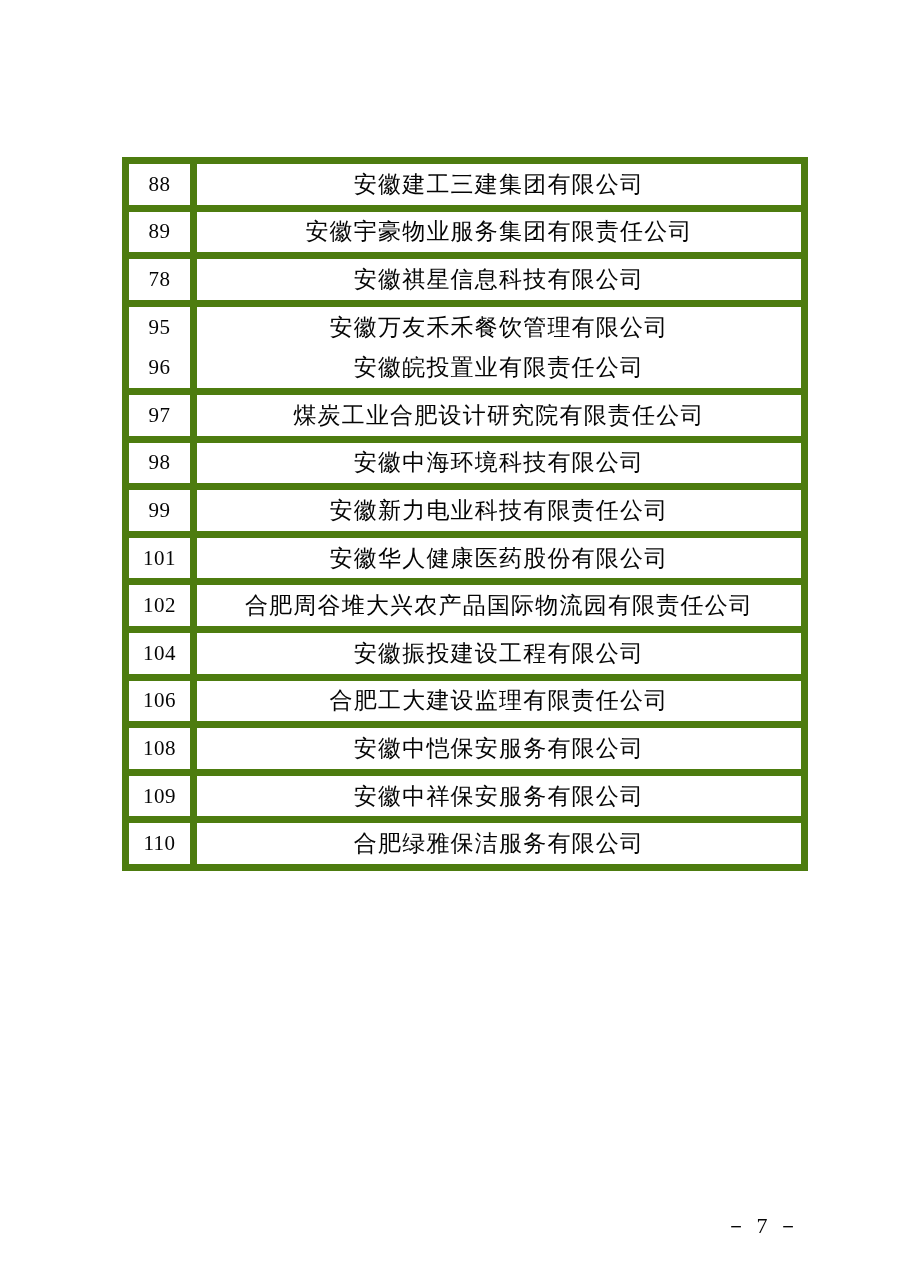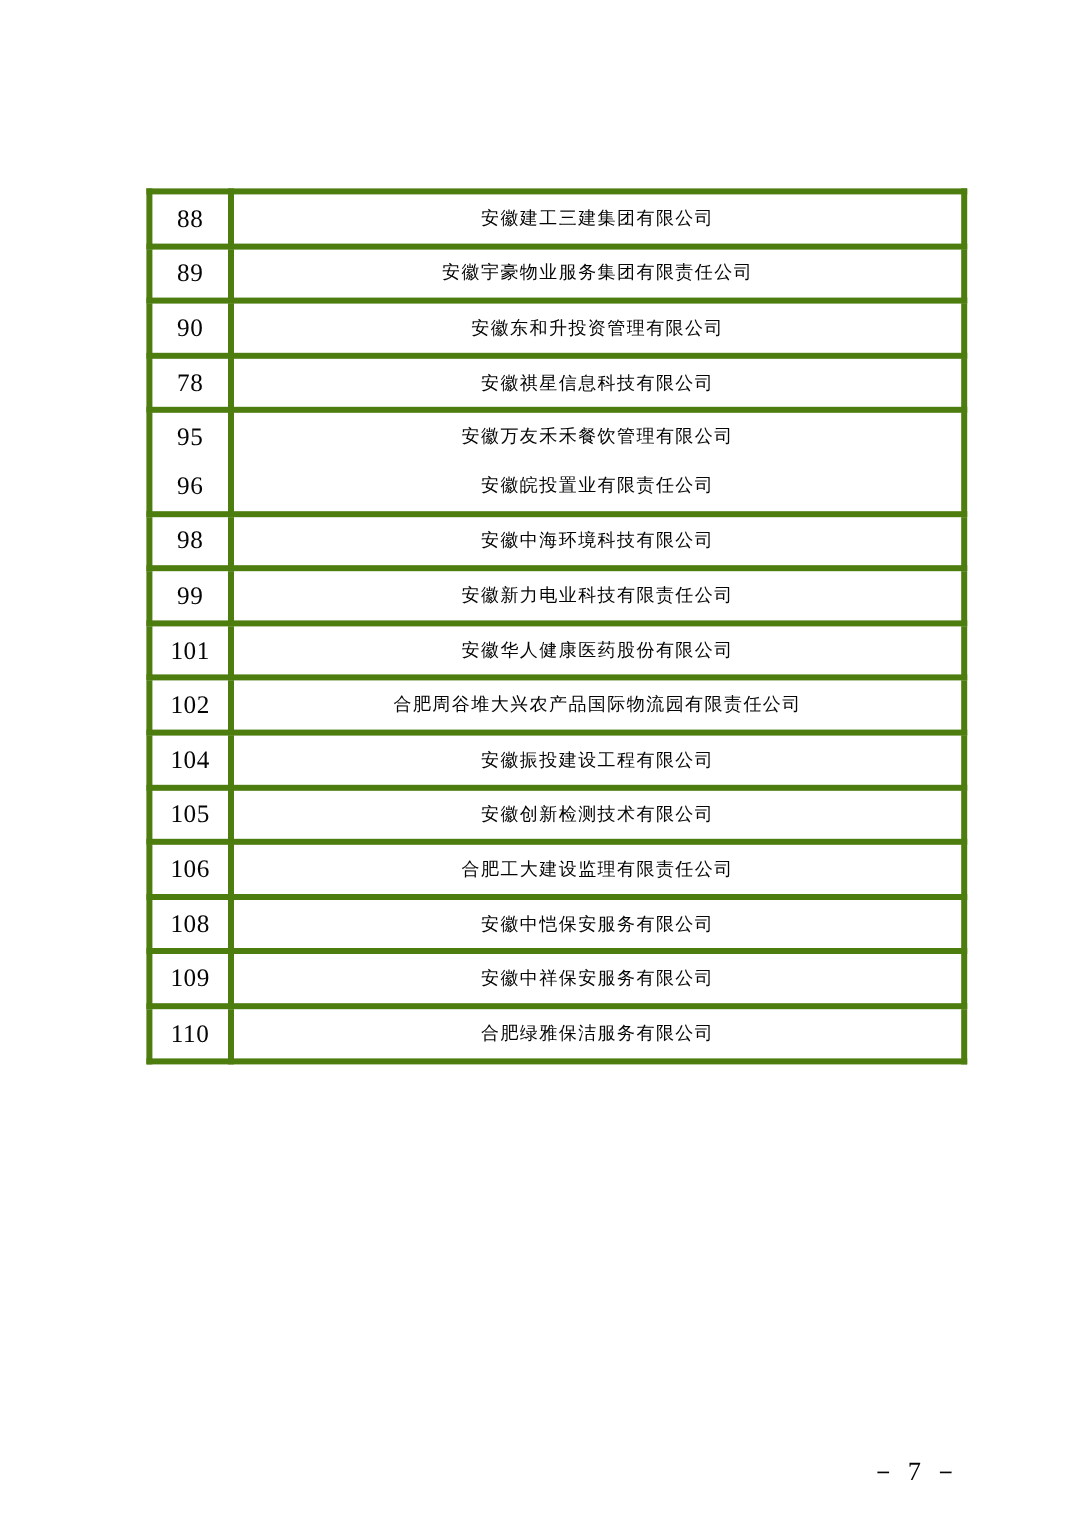--- a/index.html
+++ b/index.html
@@ -25,41 +25,41 @@
   .doc-table {
     position: absolute;
     left: 122px;
     top: 157px;
     width: 679px;            
     border-collapse: collapse;
     table-layout: fixed;
   }
 
   .doc-table td {
-    border: 5px solid #4d7c0f;
+    border: 7px solid #4d7c0f;
     height: 40.6px;
     padding: 0 2px;
     text-align: center;
     vertical-align: middle;
     color: #050505;
   }
 
   
   col.col-index { width: 68px; }   
   col.col-name  { width: 611px; }  
 
   .cell-index {
     font-family: "Liberation Serif", "DejaVu Serif", serif;
     font-size: 21px;
     letter-spacing: 0.5px;
   }
 
   .cell-name {
-    font-family: Liberation Serif, serif;
-    font-size: 15px;
+    font-family: Liberation Sans, sans-serif;
+    font-size: 23px;
     letter-spacing: 1.2px;
     white-space: nowrap;
   }
 
   
   .merged-pair {
     height: 81.2px;
     line-height: 40.6px;
     margin-top: 40px;
   }
@@ -95,44 +95,44 @@
       <tr>
         <td class="cell-index">88</td>
         <td class="cell-name">安徽建工三建集团有限公司</td>
       </tr>
 
       <tr>
         <td class="cell-index">89</td>
         <td class="cell-name">安徽宇豪物业服务集团有限责任公司</td>
       </tr>
 
-      <tr>
-        <td class="cell-index">90</td>
-        <td class="cell-name">安徽东和升投资管理有限公司</td>
-      </tr>
 
       <tr>
         <td class="cell-index">78</td>
         <td class="cell-name">安徽祺星信息科技有限公司</td>
       </tr>
 
 
 
 
       <tr>
         <td class="cell-index merged-pair">
           <span>95</span>
           <span>96</span>
         </td>
         <td class="cell-name merged-pair">
           <span>安徽万友禾禾餐饮管理有限公司</span>
           <span>安徽皖投置业有限责任公司</span>
         </td>
       </tr>
 
+      <tr>
+        <td class="cell-index">97</td>
+        <td class="cell-name">煤炭工业合肥设计研究院有限责任公司</td>
+      </tr>
 
       <tr>
         <td class="cell-index">98</td>
         <td class="cell-name">安徽中海环境科技有限公司</td>
       </tr>
 
       <tr>
         <td class="cell-index">99</td>
         <td class="cell-name">安徽新力电业科技有限责任公司</td>
       </tr>
@@ -147,24 +147,20 @@
         <td class="cell-index">102</td>
         <td class="cell-name">合肥周谷堆大兴农产品国际物流园有限责任公司</td>
       </tr>
 
 
       <tr>
         <td class="cell-index">104</td>
         <td class="cell-name">安徽振投建设工程有限公司</td>
       </tr>
 
-      <tr>
-        <td class="cell-index">105</td>
-        <td class="cell-name">安徽创新检测技术有限公司</td>
-      </tr>
 
       <tr>
         <td class="cell-index">106</td>
         <td class="cell-name">合肥工大建设监理有限责任公司</td>
       </tr>
 
 
       <tr>
         <td class="cell-index">108</td>
         <td class="cell-name">安徽中恺保安服务有限公司</td>

